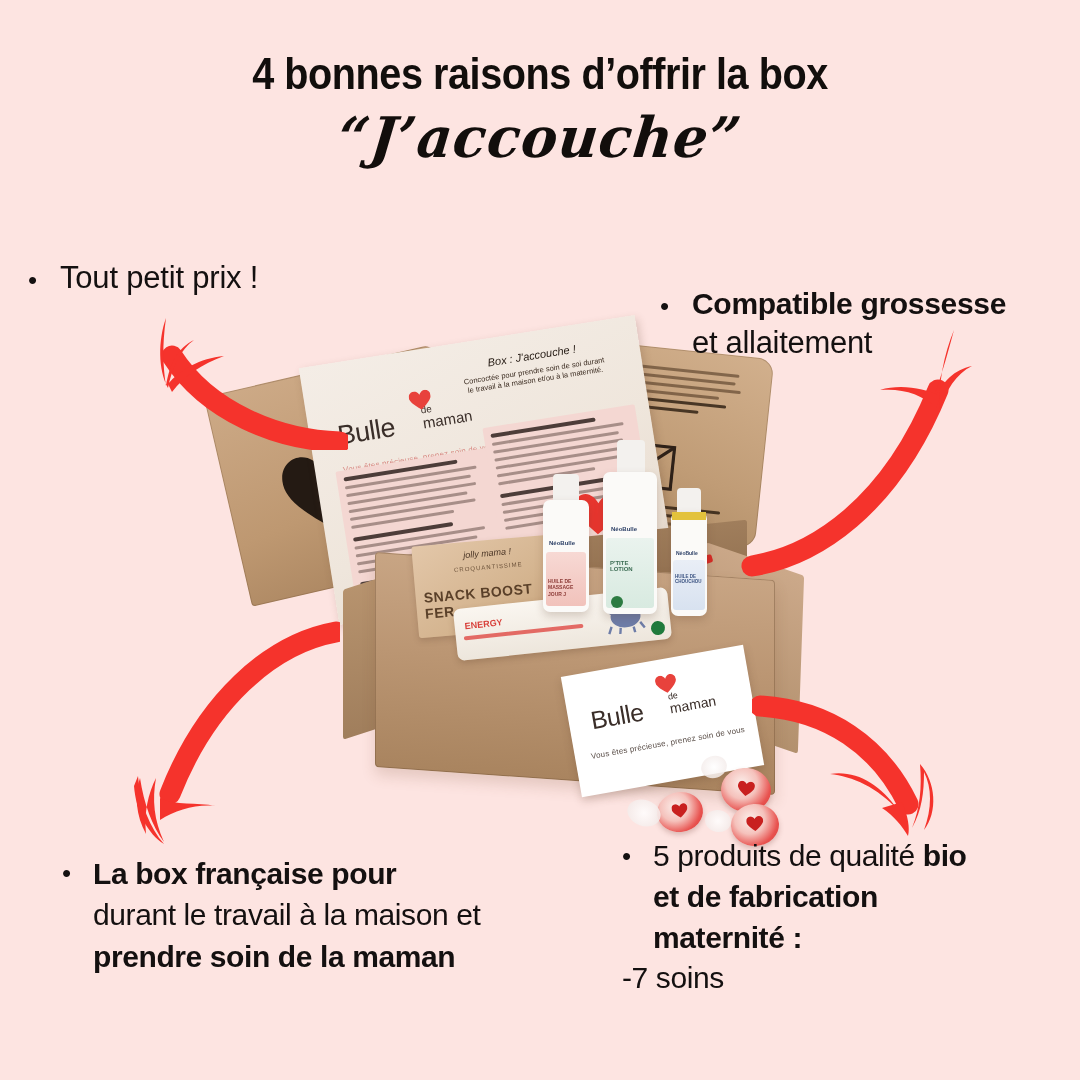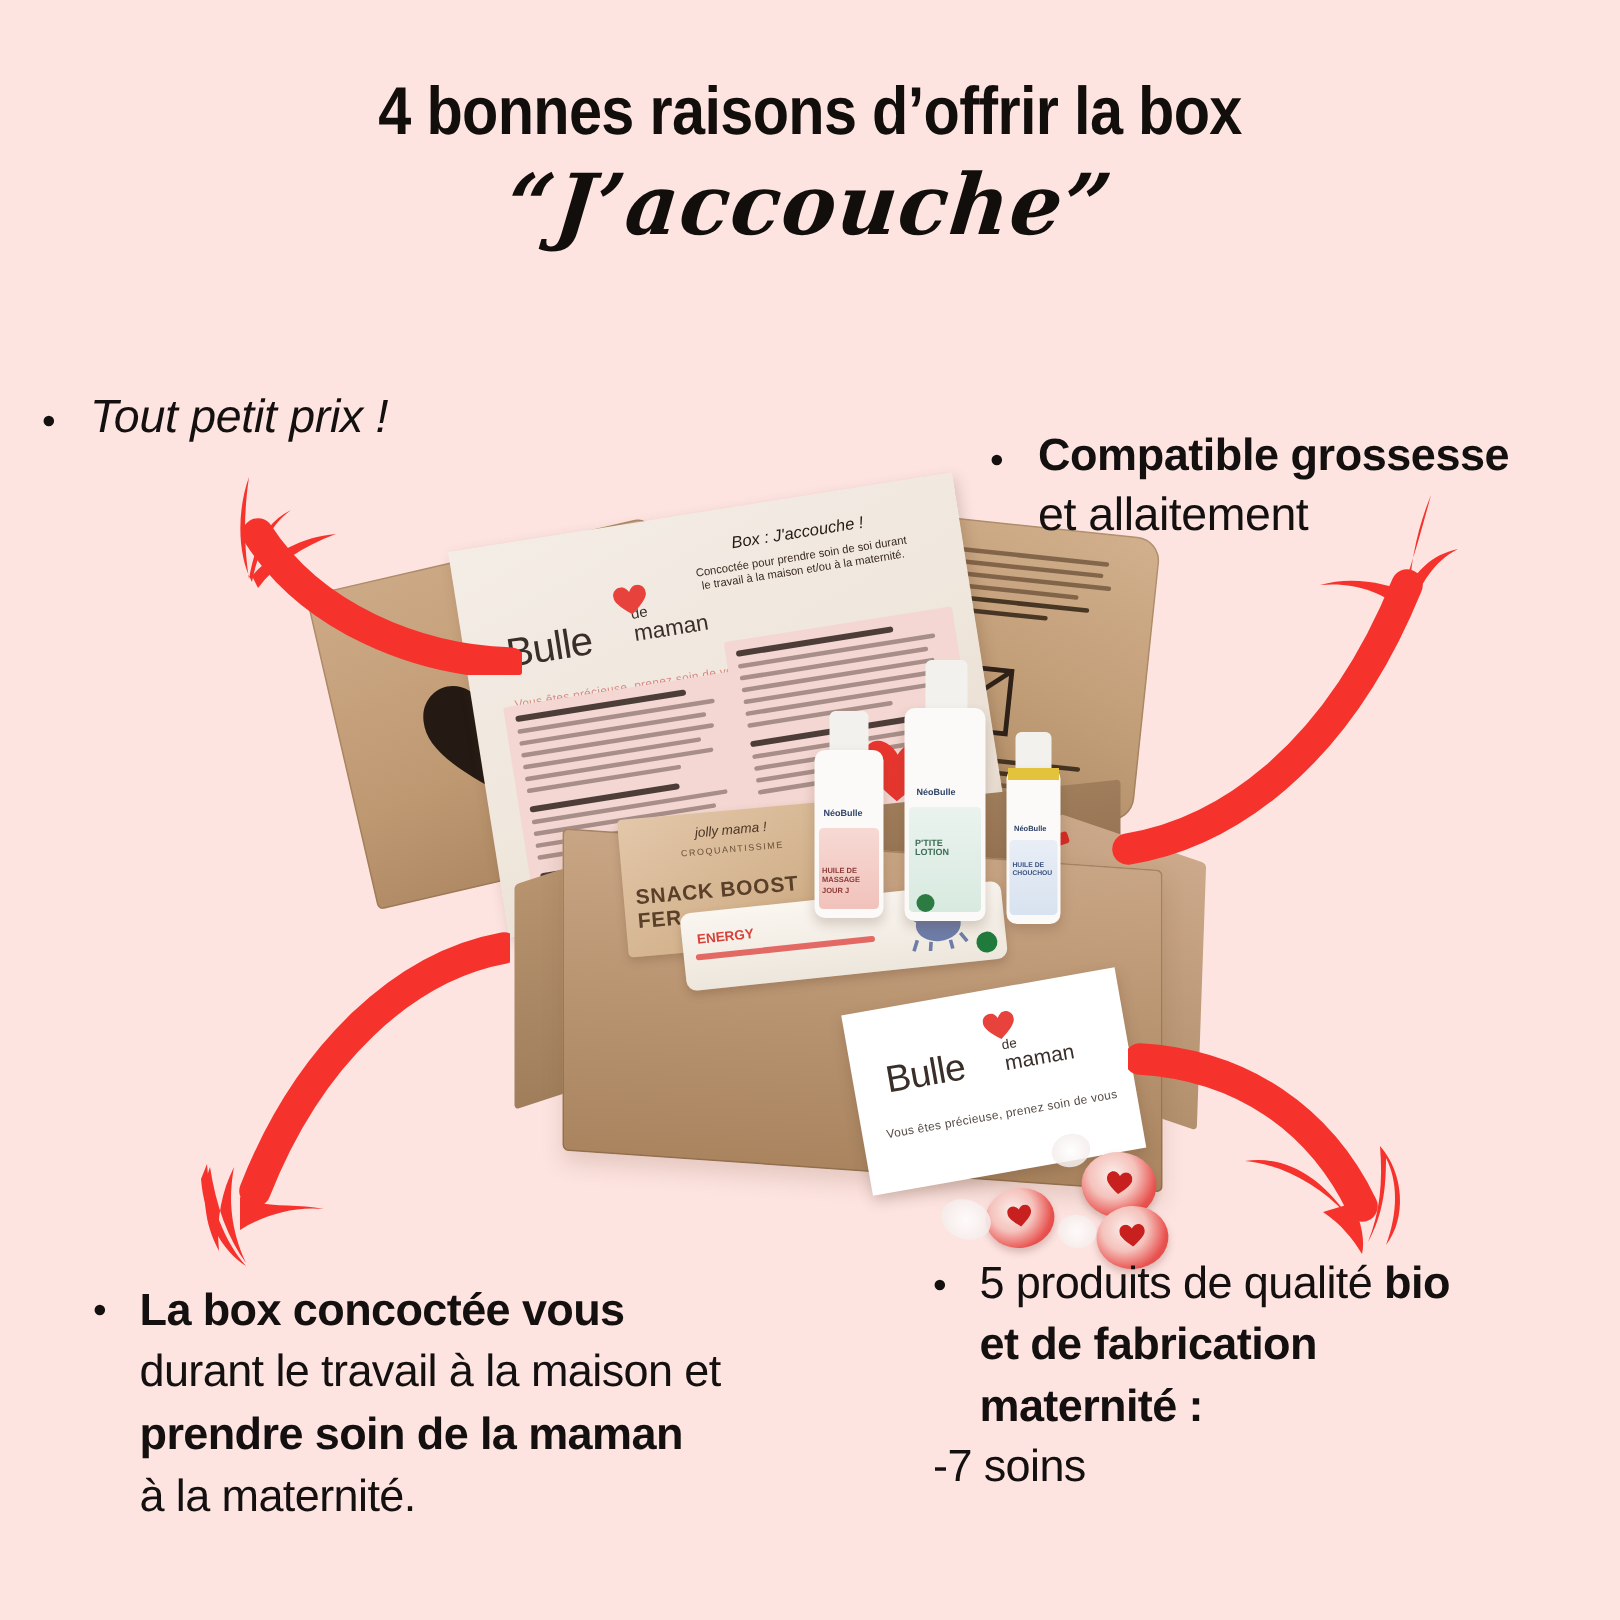--- a/index.html
+++ b/index.html
@@ -31,21 +31,21 @@
   .blk{position:absolute;color:#141010;}
   .blk .bullet{
     position:absolute;left:0;top:0;font-size:26px;line-height:1;color:#141010;
   }
   .ln{display:block;white-space:nowrap;}
   .reg{font-weight:400;}
   .bld{font-weight:700;}
 
   #blk-prix{left:28px;top:258px;font-size:31px;line-height:1.28;letter-spacing:-0.2px;}
   #blk-prix .bullet{top:9px;}
-  #blk-prix .body{padding-left:32px;font-style:italic;}
+  #blk-prix .body{padding-left:32px;}
 
   #blk-gross{left:660px;top:284px;font-size:31px;line-height:1.30;letter-spacing:-0.3px;}
   #blk-gross .bullet{top:9px;}
   #blk-gross .body{padding-left:32px;}
   #blk-gross .bld{font-size:30px;}
 
   #blk-concoct{left:62px;top:853px;font-size:30px;line-height:1.38;letter-spacing:-0.4px;}
   #blk-concoct .bullet{top:7px;}
   #blk-concoct .body{padding-left:31px;}
 
@@ -391,24 +391,23 @@
     <span class="bullet">•</span>
     <div class="body">
       <span class="ln bld">Compatible grossesse</span>
       <span class="ln reg">et allaitement</span>
     </div>
   </div>
 
   <div class="blk" id="blk-concoct">
     <span class="bullet">•</span>
     <div class="body">
-      <span class="ln bld">La box concoctée vous</span>
+      <span class="ln bld">La box française pour</span>
       <span class="ln reg">durant le travail à la maison et</span>
       <span class="ln bld">prendre soin de la maman</span>
-      <span class="ln reg">à la maternité.</span>
     </div>
   </div>
 
   <div class="blk" id="blk-prod">
     <span class="bullet">•</span>
     <div class="body">
       <span class="ln"><span class="reg">5 produits de qualité </span><span class="bld">bio</span></span>
       <span class="ln bld">et de fabrication</span>
       <span class="ln bld">maternité :</span>
       <span class="ln reg unindent">-7 soins</span>

